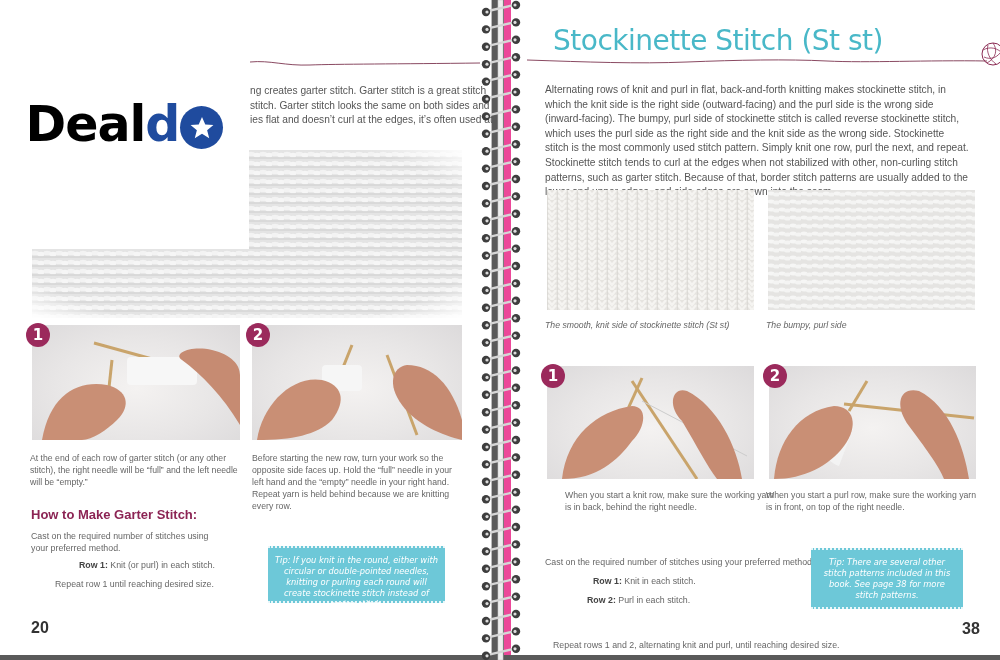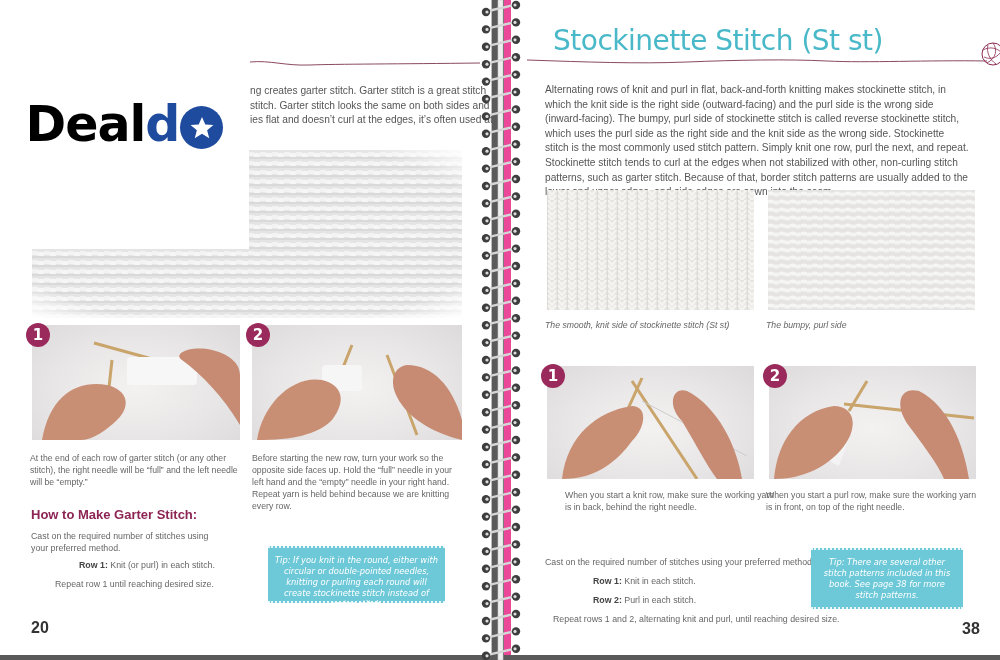--- a/index.html
+++ b/index.html
@@ -186,24 +186,24 @@
       <path d="M5 113 C 8 75, 30 45, 65 40 C 85 40, 90 60, 75 80 C 60 100, 35 113, 5 113 Z" fill="#c98f75"></path>
       <path d="M200 113 C 195 80, 180 40, 150 25 C 130 20, 125 40, 140 60 C 155 80, 170 100, 175 113 Z" fill="#c68b72"></path>
     </svg>
   </div>
   <div class="caption" style="left:255px; top:489px; width:212px;">When you start a purl row, make sure the working yarn is in front, on top of the right needle.</div>
 
   <div class="step-line" style="left:34px; top:556px;">Cast on the required number of stitches using your preferred method.</div>
   <div class="step-line" style="left:34px; top:575px;">
     <b>Row 1:</b><span> Knit in each stitch.</span>
   </div>
-  <div class="step-line" style="left:34px; top:594px;">
+  <div class="step-line" style="left:28px; top:594px;">
     <b>Row 2:</b><span> Purl in each stitch.</span>
   </div>
-  <div class="step-line" style="left:34px; top:613px;padding-left:8px;">Repeat rows 1 and 2, alternating knit and purl, until reaching desired size.</div>
+  <div class="step-line" style="left:34px; top:639px;padding-left:8px;">Repeat rows 1 and 2, alternating knit and purl, until reaching desired size.</div>
 
   <div class="tip" style="left:300px; top:548px; width:152px; height:61px;">Tip: There are several other stitch patterns included in this book. See page 38 for more stitch patterns.</div>
 
   <div class="page-number" style="left:451px; top:620px;">38</div>
 </div>
 
 <div class="spiral">
   <svg width="56" height="660" id="spiral-svg">
     <g id="coils">
         <rect x="26" y="0" width="5" height="660" fill="#eee" stroke="#c9c9c9" stroke-width="0.6"></rect>

